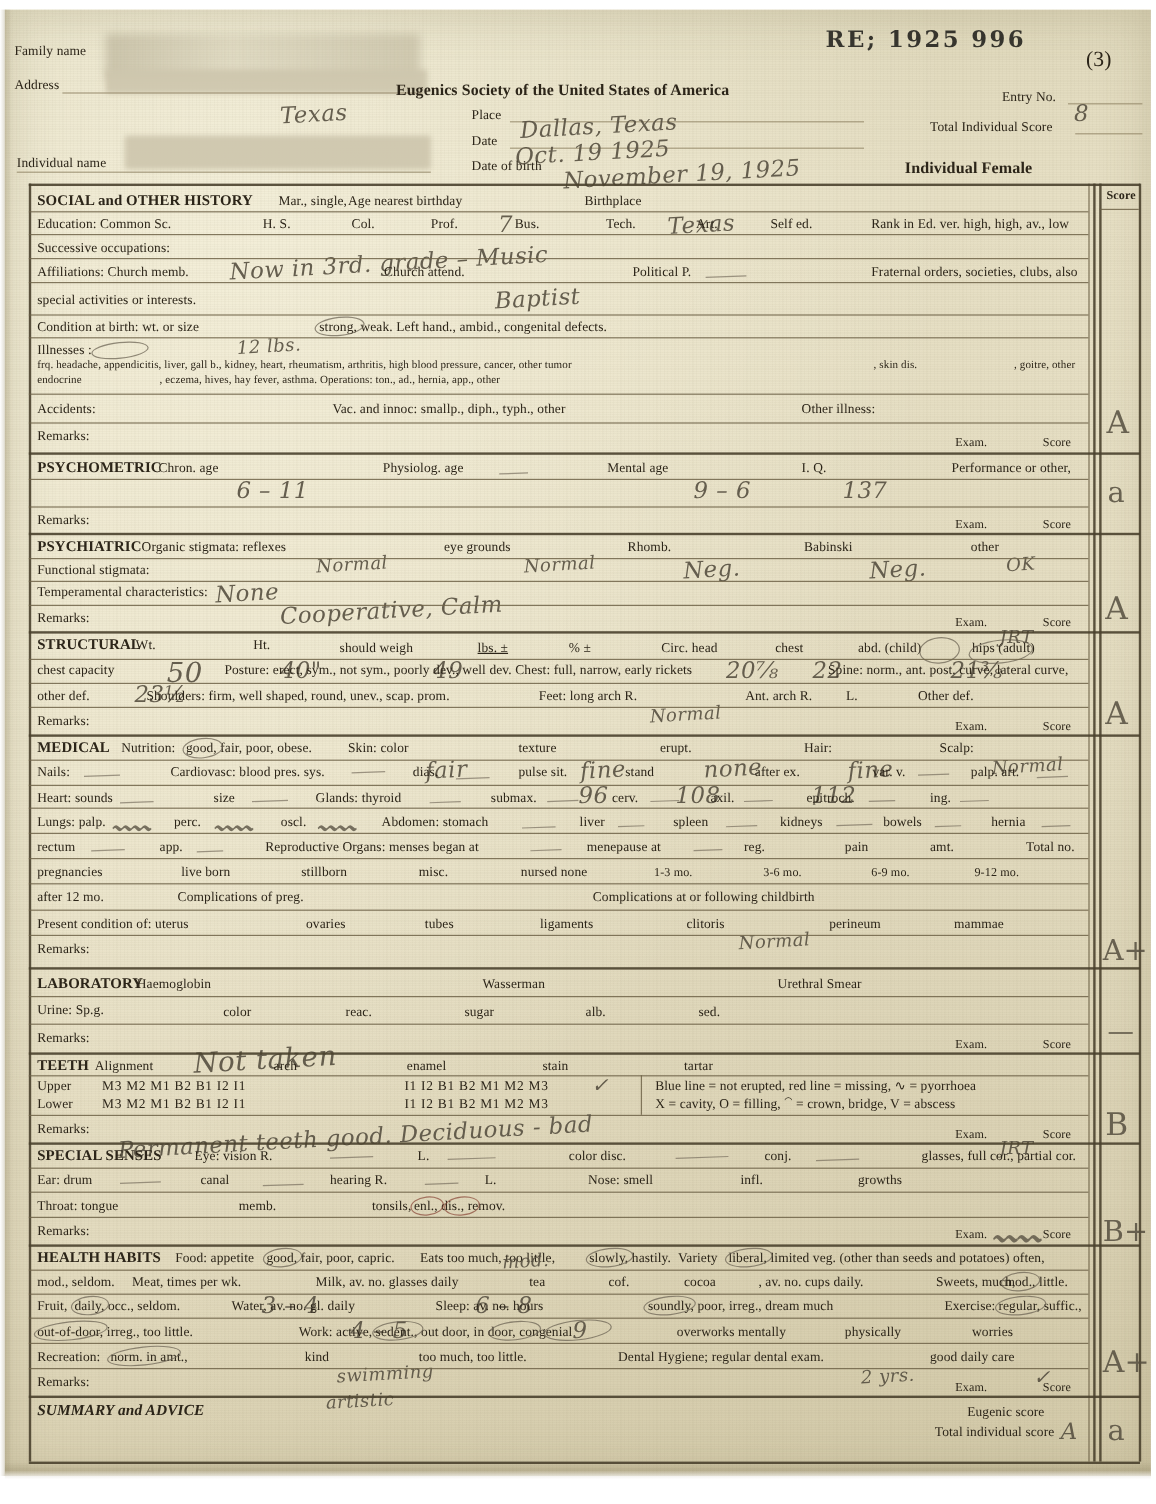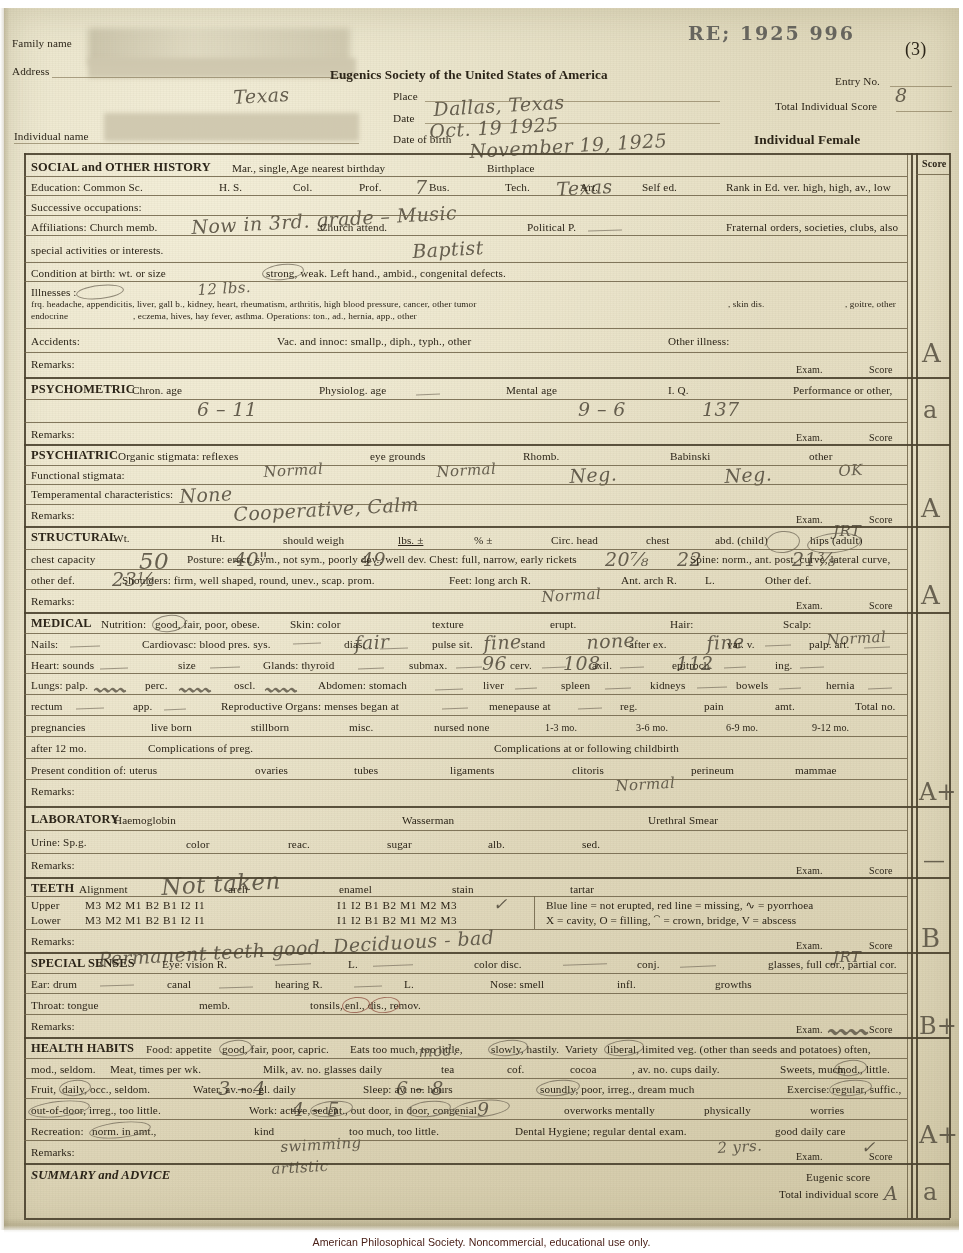--- a/index.html
+++ b/index.html
@@ -129,21 +129,21 @@
   }
   .redact.ghost {
     background:
       linear-gradient(90deg, rgba(176,168,142,.55) 0%, rgba(196,189,164,.35) 40%, rgba(180,172,146,.5) 100%);
     filter: blur(3.4px);
   }
 
   
   .stamp {
     position: absolute;
-    color: #404040;
+    color: #000000;
     font-family: "DejaVu Serif", serif;
     letter-spacing: 2px;
     opacity: .75;
   }
 
   
   #credit {
     position: absolute;
     left: 0; top: 1236px; width: 963px;
     text-align: center;
@@ -643,14 +643,13 @@
   <div class="t sm" style="left:869px; top:1152px;">Score</div>
   <div class="score-ltr" style="left:919px; top:1120px; font-size:25px;">A+</div>
   <div class="hr thick" style="left:24px; top:1163px; width:926px;"></div>
 
   <div class="t bold" style="left:31px; top:1169px; font-size:12.8px;font-style:italic;">SUMMARY and ADVICE</div>
   <div class="t" style="left:806px; top:1172px;">Eugenic score</div>
   <div class="hw" style="left:884px; top:1182px;">A</div>
   <div class="t" style="left:779px; top:1189px;">Total individual score</div>
   <div class="score-ltr" style="left:923px; top:1178px; font-size:24px;">a</div>
 
-  <div id="credit">American Philosophical Society.  Noncommercial, educational use only.</div>
 </div>
 
 </body></html>

